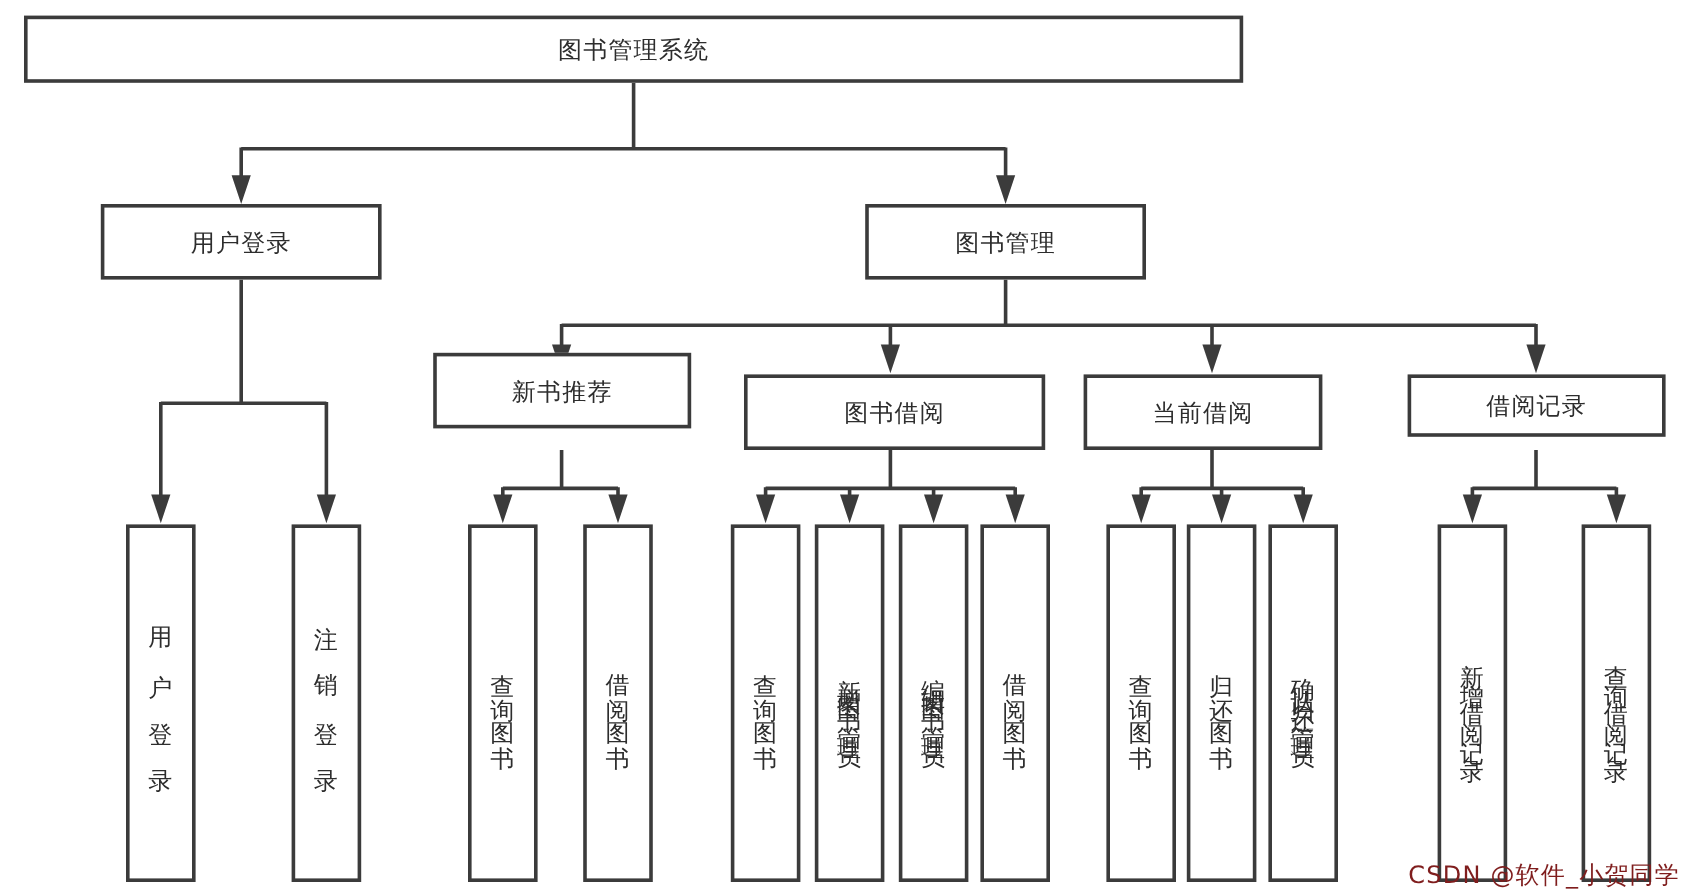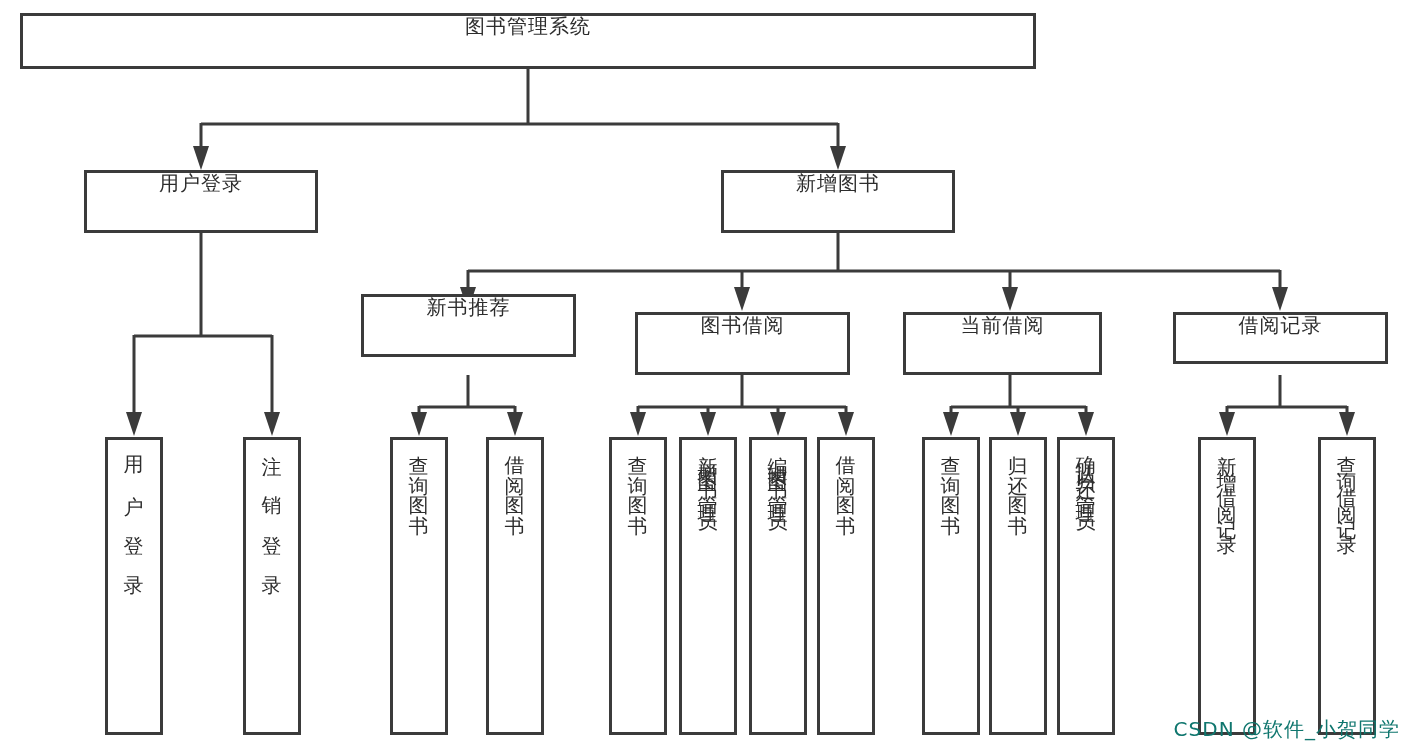--- a/index.html
+++ b/index.html
@@ -21,21 +21,21 @@
     top: 0;
     width: 1405px;
     height: 747px;
   }
   .box {
     position: absolute;
     box-sizing: border-box;
     background: #ffffff;
     border: 3px solid #3b3b3b;
     display: flex;
-    align-items: flex-start;
+    align-items: center;
     justify-content: center;
     z-index: 2;
   }
   .hlabel {
     font-size: 20px;
     color: #2d2d2d;
     letter-spacing: 1px;
     white-space: nowrap;
     line-height: 1;
   }
@@ -49,21 +49,21 @@
   }
   .ls-wide { letter-spacing: 40px; }
   .ls-mid  { letter-spacing: 20px; }
   .ls-six  { letter-spacing: 16px; }
   .ls-nine { letter-spacing: 8px; }
   #watermark {
     position: absolute;
     right: 5px;
     bottom: 4px;
     font-size: 20px;
-    color: #0f766e;
+    color: #7f1d1d;
     letter-spacing: 1px;
     z-index: 5;
     white-space: nowrap;
   }
 </style>
 </head>
 <body>
 
 <div id="stage">
 
@@ -118,27 +118,27 @@
   </svg>
 
   <div class="box" style="left:20px; top:13px; width:1016px; height:56px">
     <span class="hlabel">图书管理系统</span>
   </div>
 
   <div class="box" style="left:84px; top:170px; width:234px; height:63px">
     <span class="hlabel">用户登录</span>
   </div>
   <div class="box" style="left:721px; top:170px; width:234px; height:63px">
-    <span class="hlabel">新增图书</span>
+    <span class="hlabel">图书管理</span>
   </div>
 
   <div class="box" style="left:361px; top:294px; width:215px; height:63px">
     <span class="hlabel">新书推荐</span>
   </div>
-  <div class="box" style="left:635px; top:312px; width:215px; height:63px">
+  <div class="box" style="left:620px; top:312px; width:251px; height:63px">
     <span class="hlabel">图书借阅</span>
   </div>
   <div class="box" style="left:903px; top:312px; width:199px; height:63px">
     <span class="hlabel">当前借阅</span>
   </div>
   <div class="box" style="left:1173px; top:312px; width:215px; height:52px">
     <span class="hlabel">借阅记录</span>
   </div>
 
   <div class="box" style="left:105px; top:437px; width:58px; height:298px">

